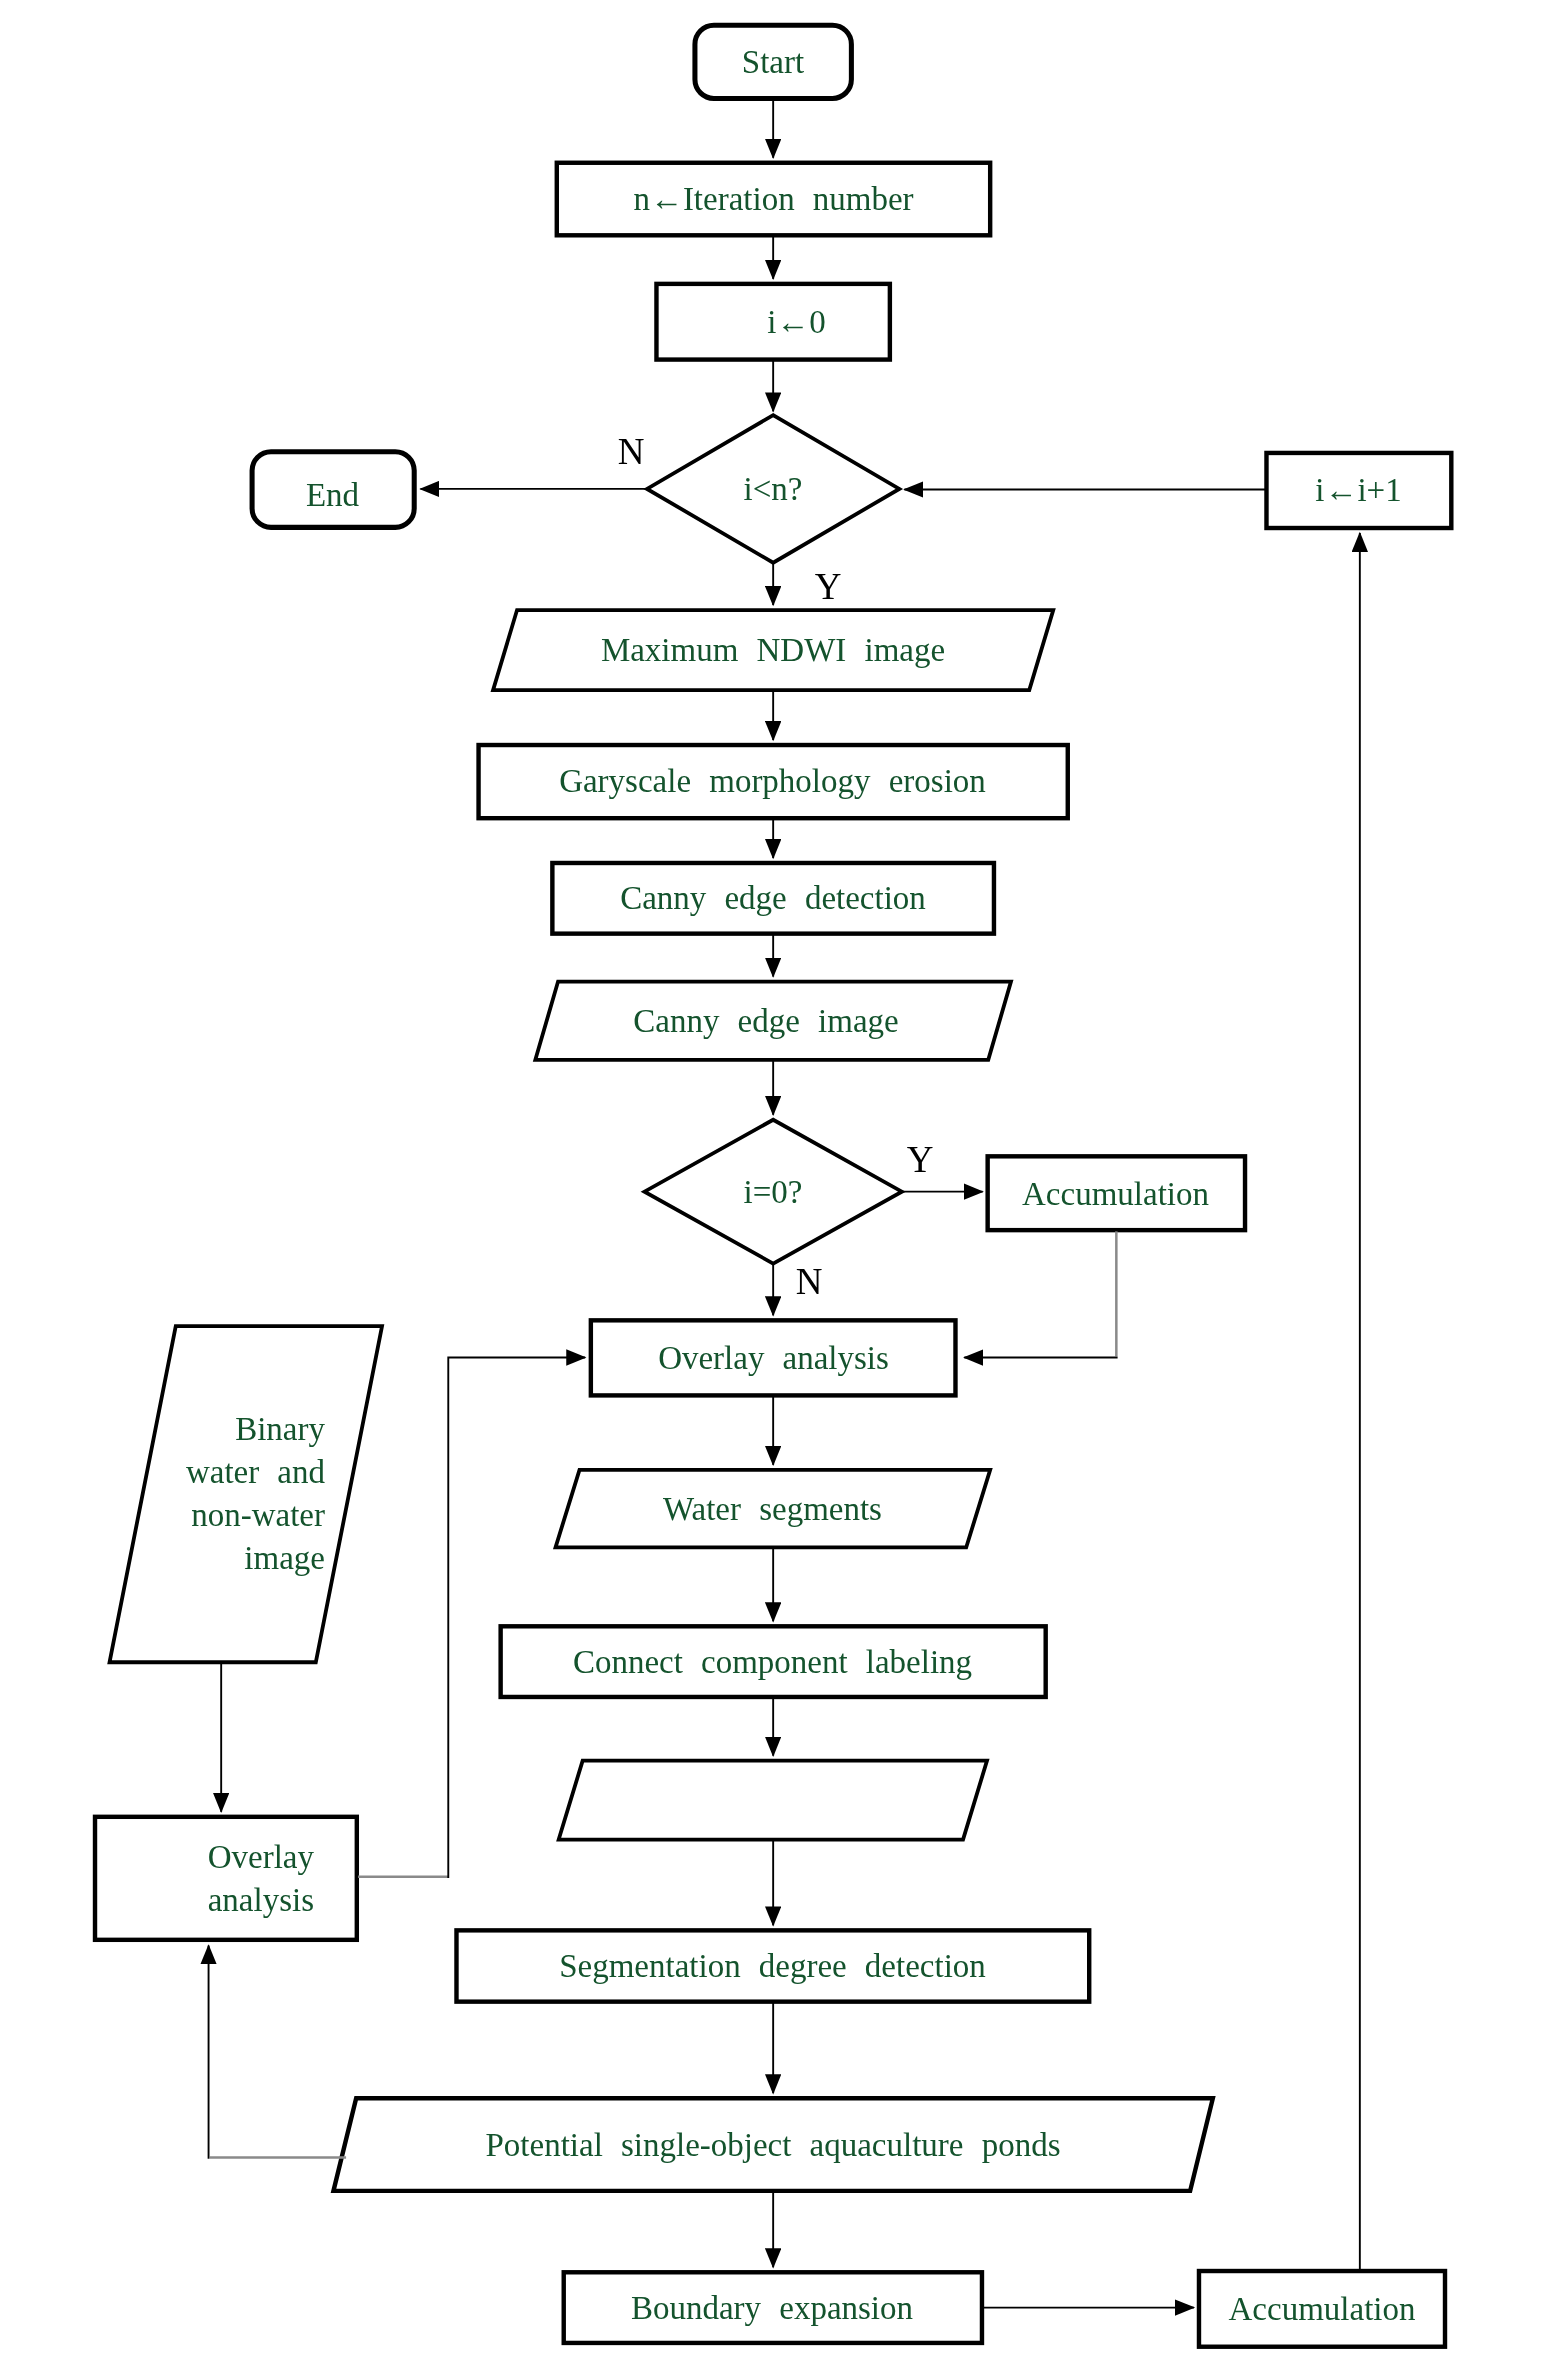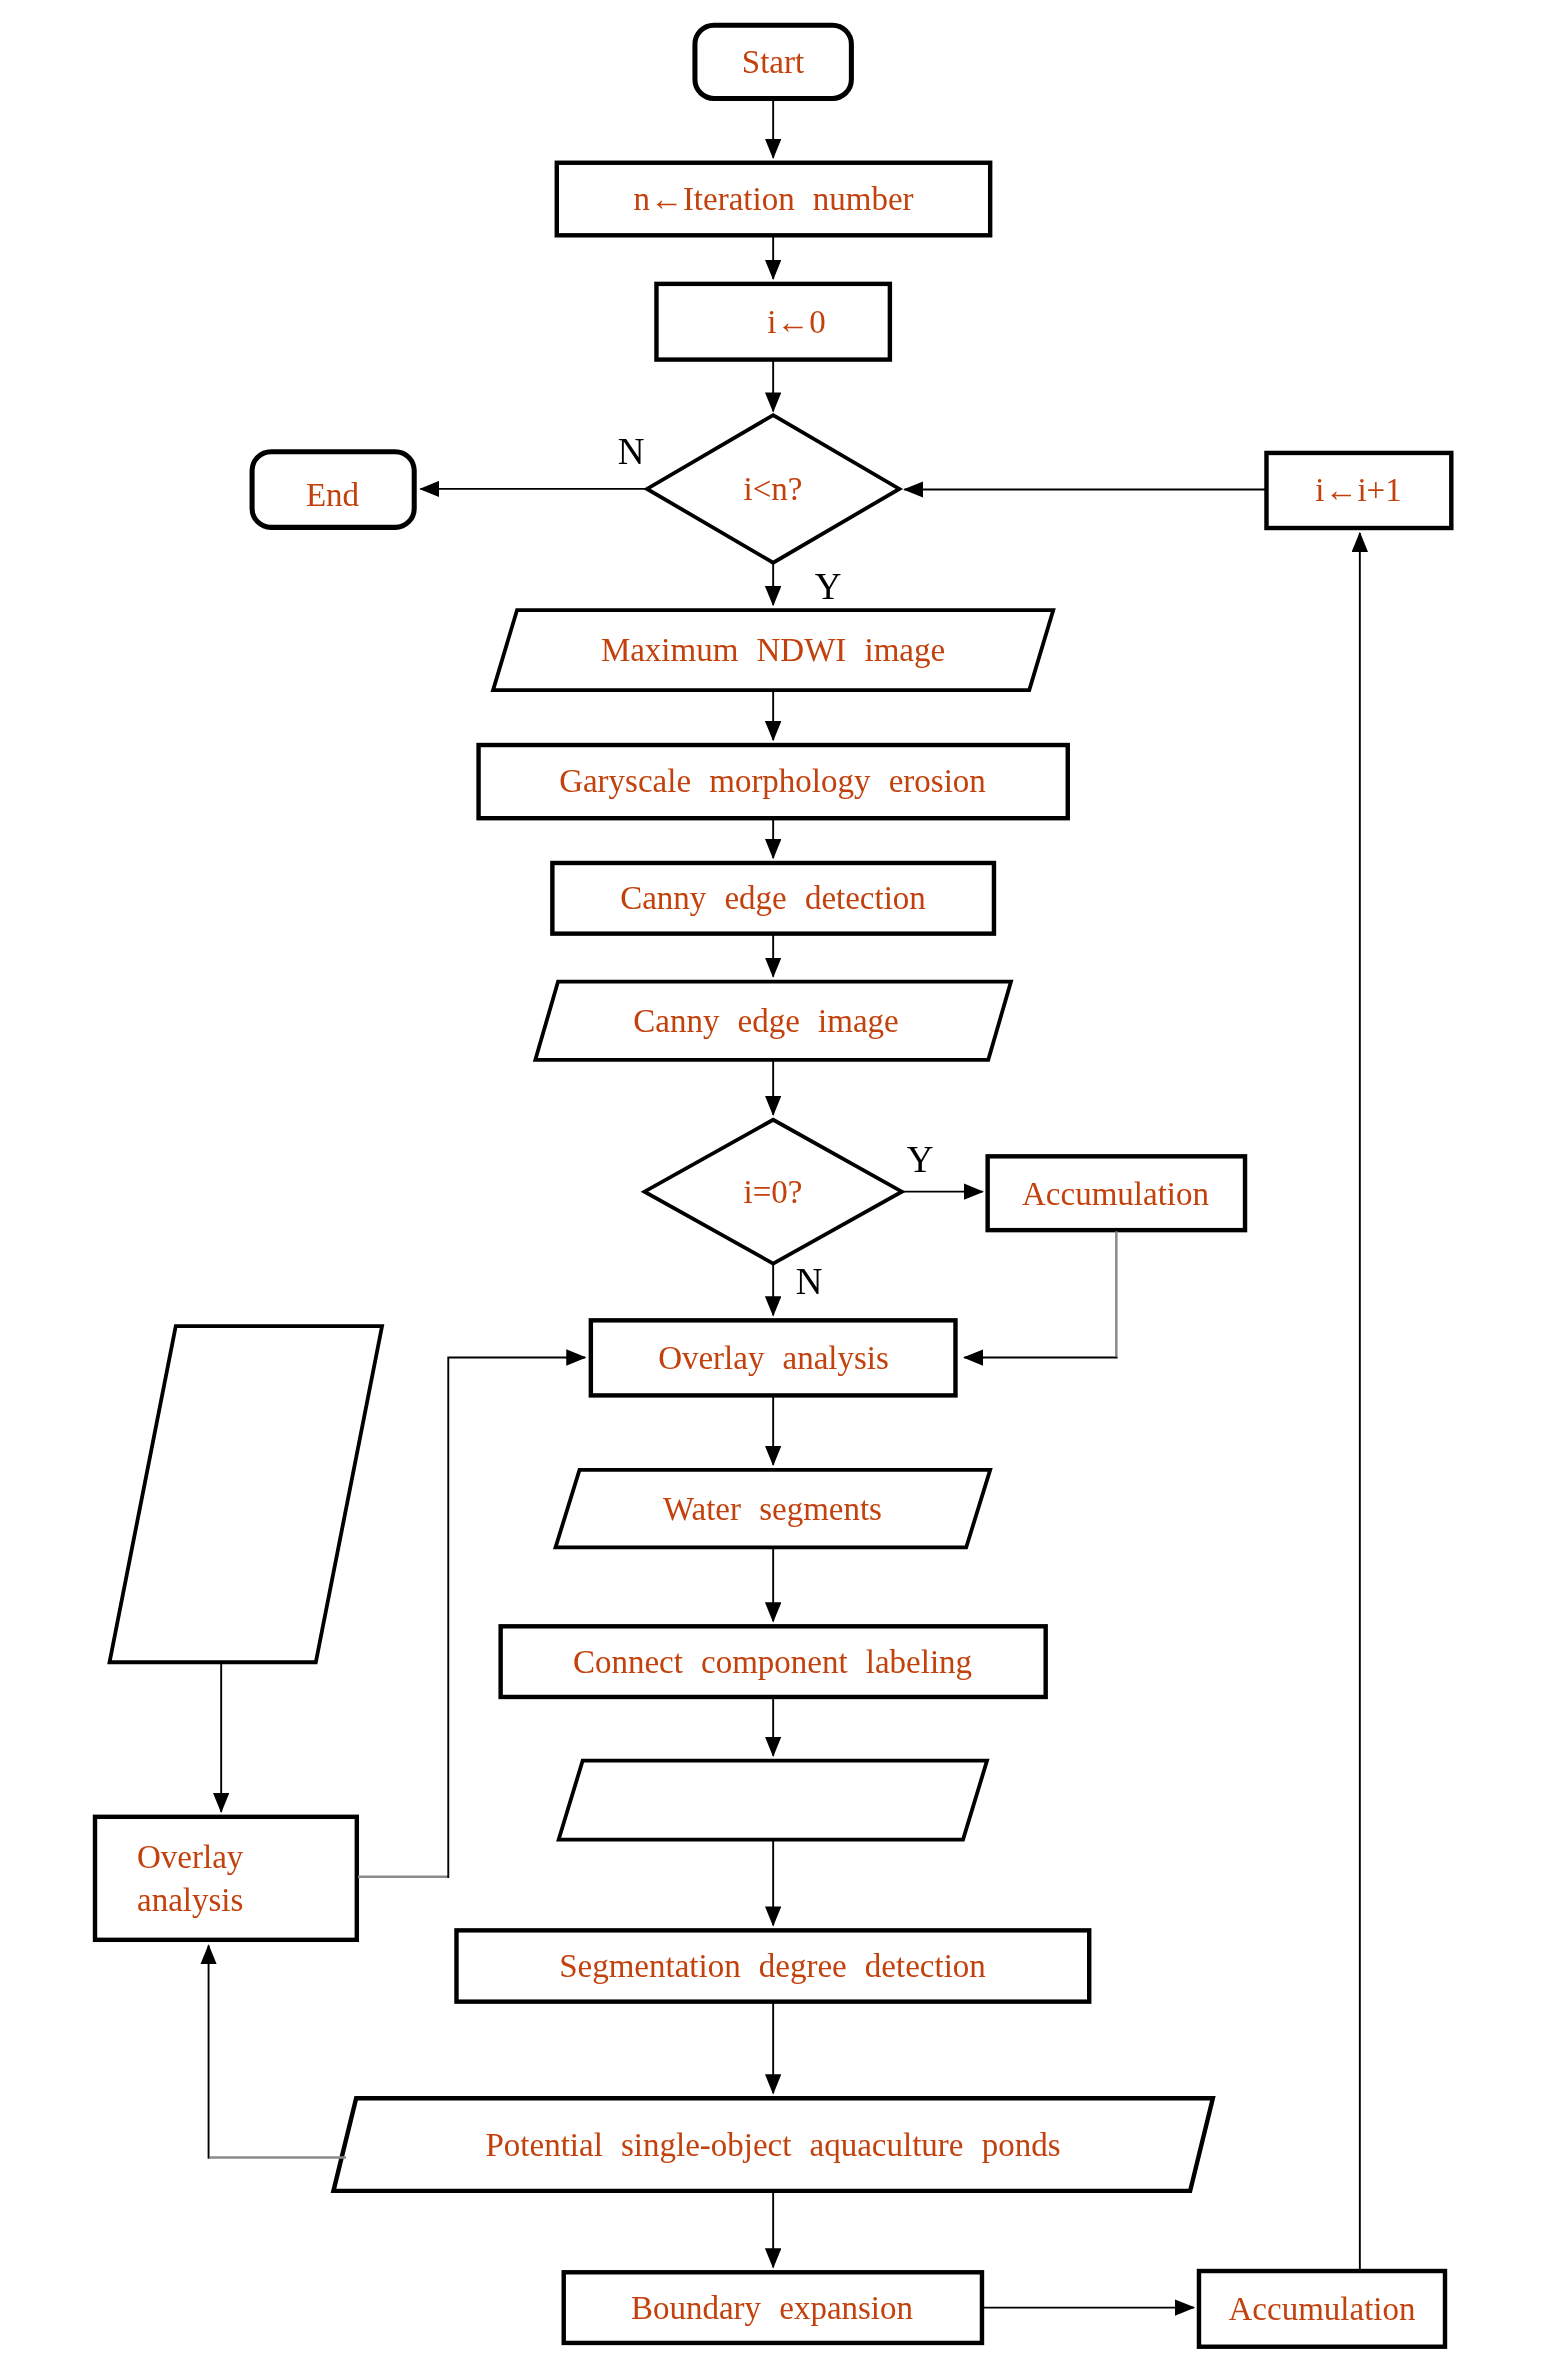--- a/index.html
+++ b/index.html
@@ -10,25 +10,25 @@
     background: #ffffff;
     font-family: "Liberation Serif", "DejaVu Serif", serif;
     color: #000;
   }
   .wires { position: absolute; left: 0; top: 0; }
   .lbl {
     position: absolute;
     display: flex;
     align-items: center;
     justify-content: center;
-    text-align: left;
+    text-align: right;
     font-size: 33px;
     line-height: 1.3;
     word-spacing: 0.30em;
-    color: #c2410c;
+    color: #14532d;
     pointer-events: none;
     white-space: normal;
   }
   .edge-lbl {
     position: absolute;
     display: flex;
     align-items: center;
     justify-content: center;
     font-size: 37px;
     color: #000;
@@ -131,20 +131,21 @@
 
 
   <div class="lbl" style="left:456px; top:1931px; width:633px; height:71px;">Segmentation degree detection</div>
 
   <div class="lbl" style="left:333px; top:2099px; width:880px; height:93px;">Potential single-object aquaculture ponds</div>
 
   <div class="lbl" style="left:563px; top:2273px; width:418px; height:71px;">Boundary expansion</div>
 
   <div class="lbl" style="left:1199px; top:2271px; width:246px; height:76px;">Accumulation</div>
 
+  <div class="lbl" style="left:167px; top:1326px; width:158px; height:336px;">Binary water and non-water image</div>
 
   <div class="lbl" style="left:137px; top:1817px; width:177px; height:123px;">Overlay analysis</div>
 
   <div class="edge-lbl" style="left:609px; top:428px; width:44px; height:47px;">N</div>
 
   <div class="edge-lbl" style="left:806px; top:563px; width:44px; height:47px;">Y</div>
 
   <div class="edge-lbl" style="left:898px; top:1136px; width:44px; height:47px;">Y</div>
 
   <div class="edge-lbl" style="left:787px; top:1258px; width:44px; height:47px;">N</div>

